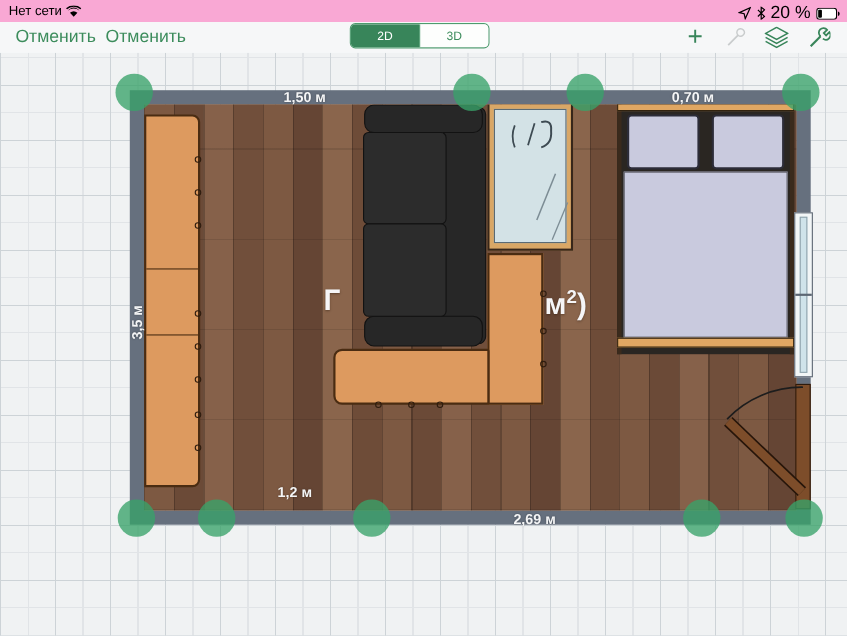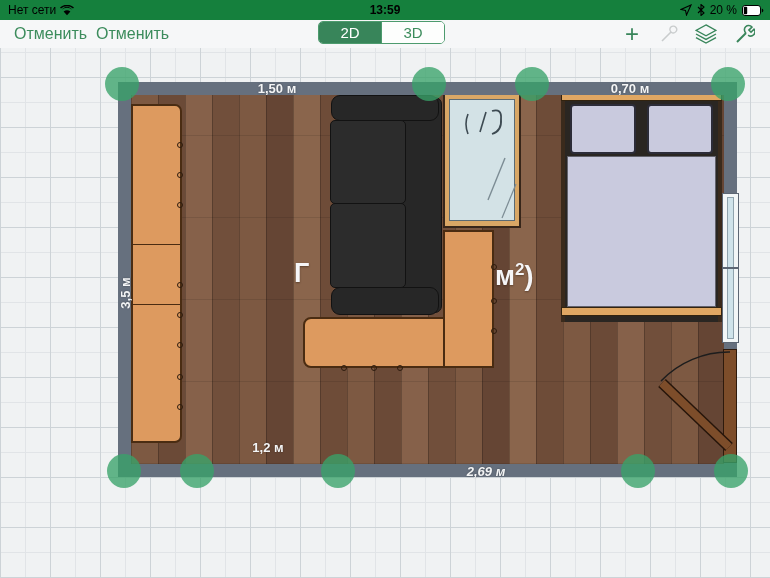--- a/index.html
+++ b/index.html
@@ -1,32 +1,32 @@
 <!DOCTYPE html>
 <html><head>
 <meta charset="utf-8">
 <style>
   * { margin:0; padding:0; box-sizing:border-box; }
   html,body { width:770px; height:578px; }
   body { font-family:"Liberation Sans", sans-serif; }
   #app { position:relative; width:770px; height:578px; background:#f6f7f8; overflow:hidden; }
 
   
-  .status-bar { position:absolute; left:0; top:0; width:770px; height:20px; background:#15803d; z-index:50; }
+  .status-bar { position:absolute; left:0; top:0; width:770px; height:20px; background:#f9a8d4; z-index:50; }
   .sb-left { position:absolute; left:8px; top:3px; font-size:12px; color:#000; display:flex; align-items:center; gap:4px; }
   .sb-time { position:absolute; left:0; right:0; top:3px; text-align:center; font-size:12px; font-weight:bold; color:#000; }
-  .sb-right { position:absolute; right:6px; top:3px; display:flex; align-items:center; gap:5px; font-size:12px; color:#000; }
+  .sb-right { position:absolute; right:6px; top:3px; display:flex; align-items:center; gap:5px; font-size:16px; color:#000; }
 
   
   .toolbar { position:absolute; left:0; top:20px; width:770px; height:28px; background:#f6f7f8; z-index:50; }
   .tb-link { position:absolute; top:5px; font-size:16px; color:#3c8c5c; cursor:pointer; background:none; border:none; font-family:inherit; }
   .tb-projects { left:14px; }
   .tb-cancel { left:96px; }
   .segmented { position:absolute; left:318px; top:1px; width:127px; height:23px; border:1px solid #4d9b6e; border-radius:5px; display:flex; overflow:hidden; background:#fff; }
-  .seg { flex:1; display:flex; align-items:center; justify-content:center; font-size:15px; cursor:pointer; }
+  .seg { flex:1; display:flex; align-items:center; justify-content:center; font-size:11px; cursor:pointer; }
   .seg.sel { background:#38855a; color:#fff; }
   .seg.unsel { background:#fdfefd; color:#3c8c5c; }
   .tb-icon { position:absolute; top:2px; width:26px; height:24px; display:flex; align-items:center; justify-content:center; cursor:pointer; background:none; border:none; }
   .plus-glyph { font-size:24px; line-height:22px; color:#38855a; font-weight:400; }
 
   
   .canvas { position:absolute; left:0; top:48px; width:770px; height:530px;
     background-color:#f0f2f3;
     background-image:
       repeating-linear-gradient(90deg, #cdd3d7 0 1px, transparent 1px 50px),
@@ -96,21 +96,20 @@
 <div id="app">
 
   <div class="status-bar">
     <div class="sb-left">
       <span>Нет сети</span>
       <svg width="14" height="11" viewBox="0 0 14 11">
         <path d="M7 10.2 L3.6 6.6 A5.2 5.2 0 0 1 10.4 6.6 Z M1.8 4.8 A7.6 7.6 0 0 1 12.2 4.8 L11 3.4 A6 6 0 0 0 3 3.4 Z" fill="#000" transform="translate(0,0)"></path>
         <path d="M0.5 3 A9.5 9.5 0 0 1 13.5 3" fill="none" stroke="#000" stroke-width="1.4"></path>
       </svg>
     </div>
-    <div class="sb-time">13:59</div>
     <div class="sb-right">
       <svg width="12" height="12" viewBox="0 0 12 12">
         <path d="M11 1 L6.5 11 L5.5 6.5 L1 5.5 Z" fill="none" stroke="#000" stroke-width="1.1"></path>
       </svg>
       <svg width="8" height="12" viewBox="0 0 8 12">
         <path d="M1 3 L7 9 L4 11.5 L4 0.5 L7 3 L1 9" fill="none" stroke="#000" stroke-width="1.1"></path>
       </svg>
       <span>20 %</span>
       <svg width="22" height="11" viewBox="0 0 22 11">
         <rect x="0.5" y="0.5" width="18" height="10" rx="2.5" fill="#fff" stroke="#000"></rect>
@@ -224,21 +223,21 @@
   <svg class="door-svg" viewBox="0 0 770 578">
     <path d="M661 381 A94 94 0 0 1 730 352" fill="none" stroke="#1d1d1d" stroke-width="1.5"></path>
     <line x1="662" y1="383" x2="729" y2="447" stroke="#26150a" stroke-width="11"></line>
     <line x1="662" y1="383" x2="729" y2="447" stroke="#7d4d2a" stroke-width="8"></line>
   </svg>
 
   <div class="wall-label" style="left:227px; top:81px;">1,50 м</div>
   <div class="wall-label" style="left:580px; top:81px;">0,70 м</div>
   <div class="wall-label vert" style="left:125px; top:293px;">3,5 м</div>
   <div class="wall-label" style="left:218px; top:440px;">1,2 м</div>
-  <div class="wall-label" style="left:436px; top:464px;font-style:italic;">2,69 м</div>
+  <div class="wall-label" style="left:436px; top:464px;">2,69 м</div>
 
   <div class="ghandle" style="left:105px; top:67px;"></div>
   <div class="ghandle" style="left:412px; top:67px;"></div>
   <div class="ghandle" style="left:515px; top:67px;"></div>
   <div class="ghandle" style="left:711px; top:67px;"></div>
   <div class="ghandle" style="left:107px; top:454px;"></div>
   <div class="ghandle" style="left:180px; top:454px;"></div>
   <div class="ghandle" style="left:321px; top:454px;"></div>
   <div class="ghandle" style="left:621px; top:454px;"></div>
   <div class="ghandle" style="left:714px; top:454px;"></div>

